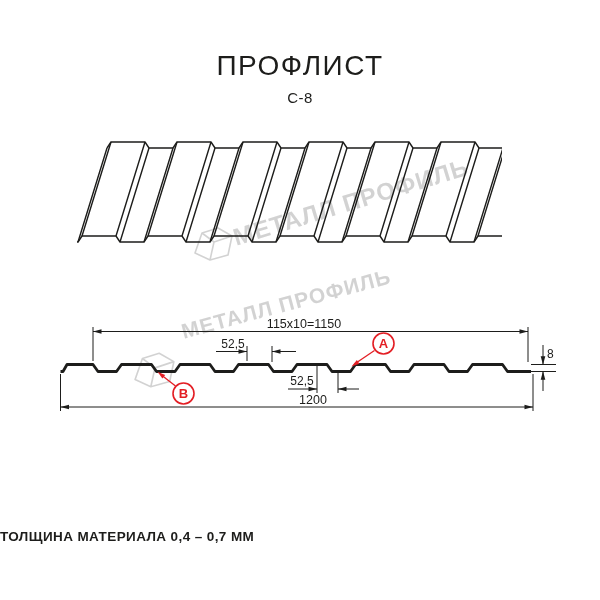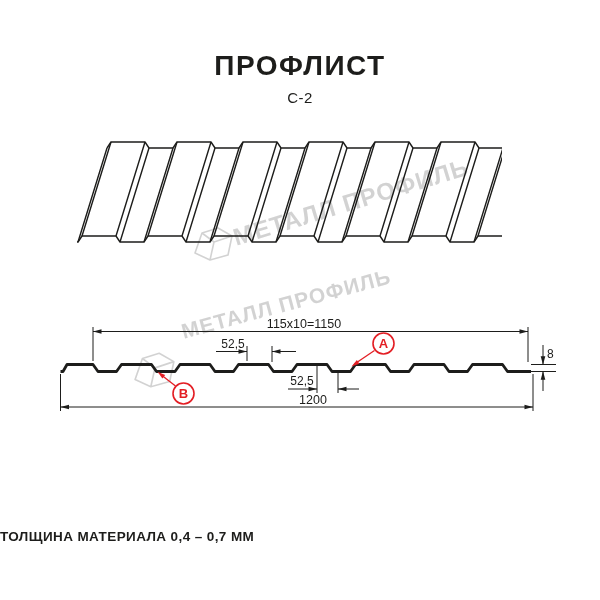--- a/index.html
+++ b/index.html
@@ -1,19 +1,19 @@
 <!DOCTYPE html>
 <html><head>
 <meta charset="utf-8">
 <style>
   html,body{margin:0;padding:0;}
   .page{position:relative;width:600px;height:600px;background:#ffffff;overflow:hidden;
         font-family:"Liberation Sans", sans-serif;color:#1d1d1b;}
   .title{position:absolute;left:0;top:50px;width:100%;text-align:center;
-         font-size:28px;font-weight:bold;letter-spacing:1.5px;color:#1d1d1b;}
+         font-size:28px;font-weight:normal;letter-spacing:1.5px;color:#1d1d1b;}
   .subtitle{position:absolute;left:0;top:89px;width:100%;text-align:center;
          font-size:15px;font-weight:500;letter-spacing:0.5px;color:#1d1d1b;}
   .footer-note{position:absolute;left:0;top:529px;width:100%;text-align:left;
          font-size:13.5px;font-weight:600;letter-spacing:0.4px;color:#1d1d1b;}
   .wm{position:absolute;z-index:0;color:#cbcbcb;opacity:0.85;pointer-events:none;}
   .wm-text{font-weight:600;letter-spacing:1px;white-space:nowrap;display:inline-block;}
   .wm1-text{left:234px;top:224px;font-size:24px;transform:rotate(-17deg);transform-origin:left center;}
   .wm2-text{left:182px;top:320px;font-size:21px;transform:rotate(-15deg);transform-origin:left center;}
   svg.drawing{position:absolute;left:0;top:0;z-index:1;}
   .dim-text{font-family:"Liberation Sans", sans-serif;font-size:12px;fill:#1d1d1b;}
@@ -33,21 +33,21 @@
   <div class="wm wm-text wm1-text">МЕТАЛЛ ПРОФИЛЬ</div>
 
   <div class="wm" style="left:133px;top:352px;">
     <svg width="44" height="36" viewBox="0 0 42 34">
       <path d="M2,26 L9,6 L25,1 L39,9 L35,28 L17,33 Z M9,6 L21,15 L39,9 M21,15 L17,33" fill="none" stroke="#cbcbcb" stroke-width="1.6" stroke-linejoin="round"></path>
     </svg>
   </div>
   <div class="wm wm-text wm2-text">МЕТАЛЛ ПРОФИЛЬ</div>
 
   <div class="title">ПРОФЛИСТ</div>
-  <div class="subtitle">С-2</div>
+  <div class="subtitle">С-8</div>
 
   <svg class="drawing" width="600" height="600" viewBox="0 0 600 600">
     <defs>
       <clipPath id="sheetClip">
           <rect x="77" y="128" width="425" height="122"></rect>
         </clipPath>
     </defs>
 
     <g clip-path="url(#sheetClip)" stroke="#1d1d1b" stroke-width="1.4" fill="none" stroke-linejoin="round">
 

